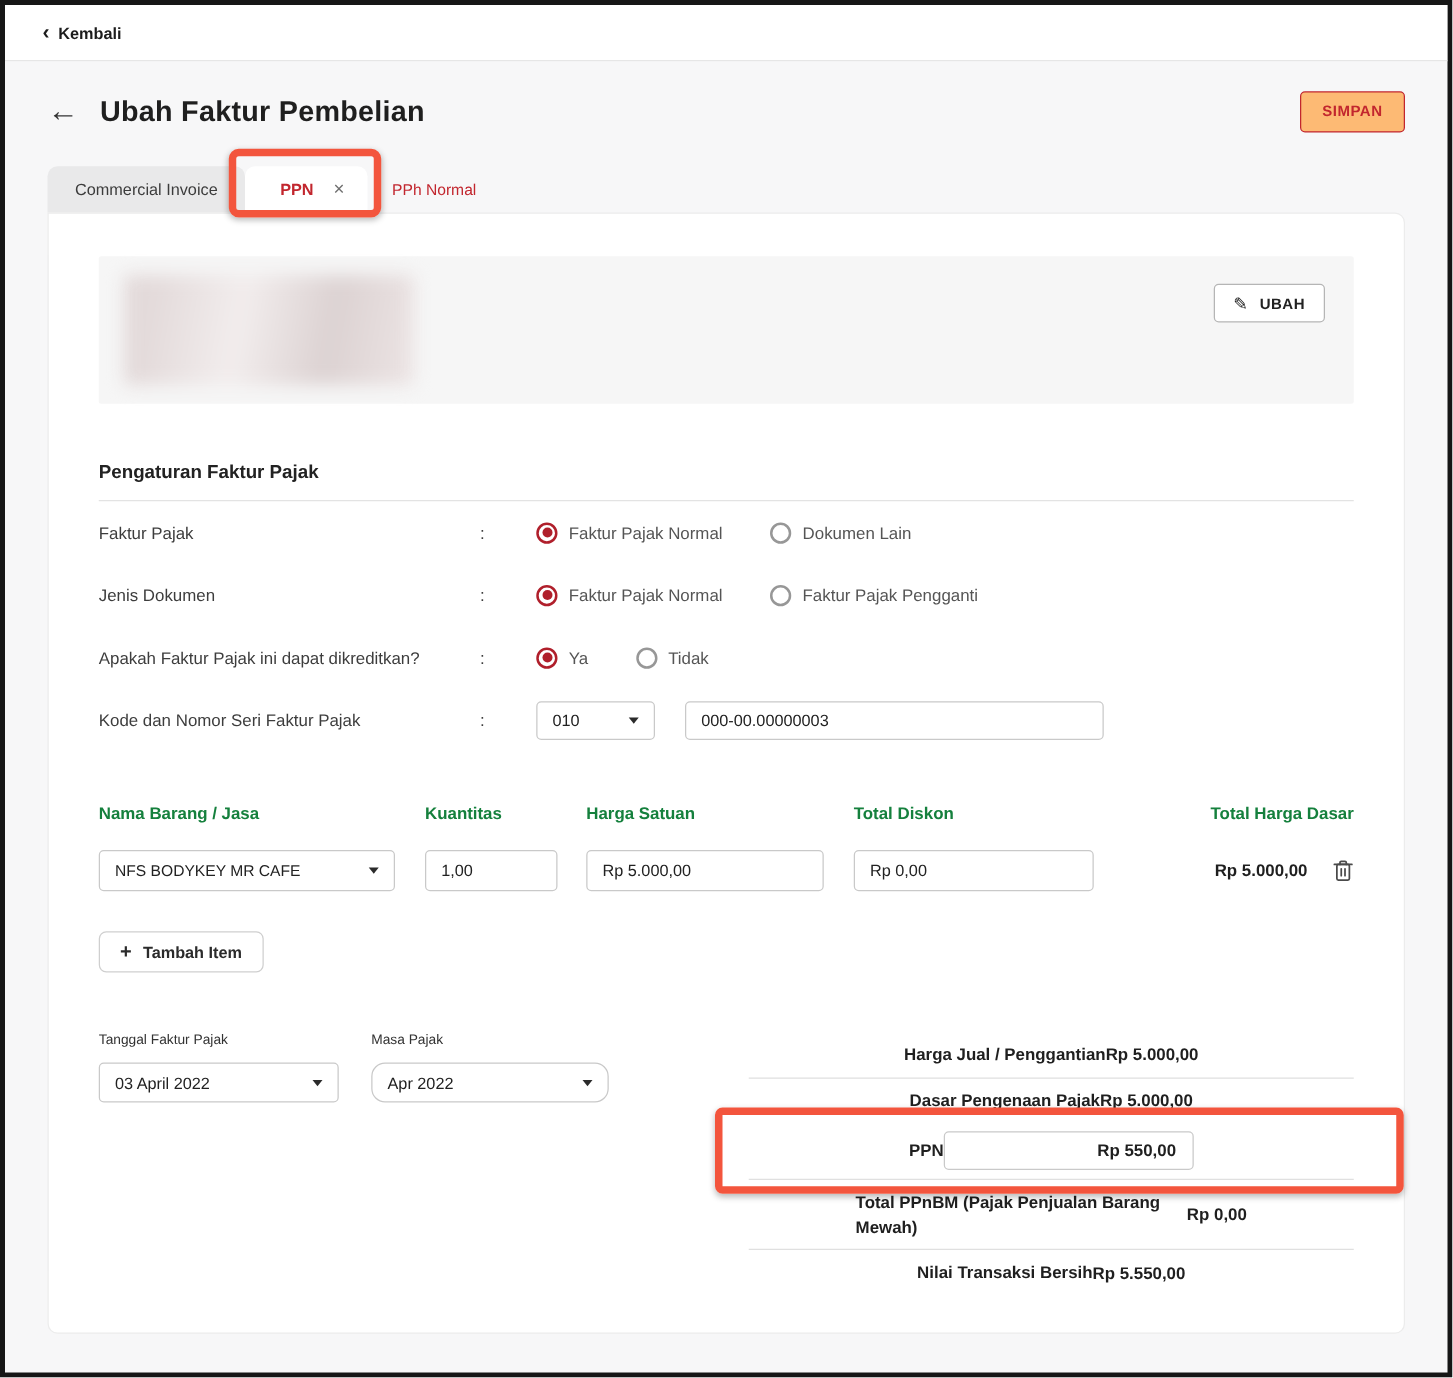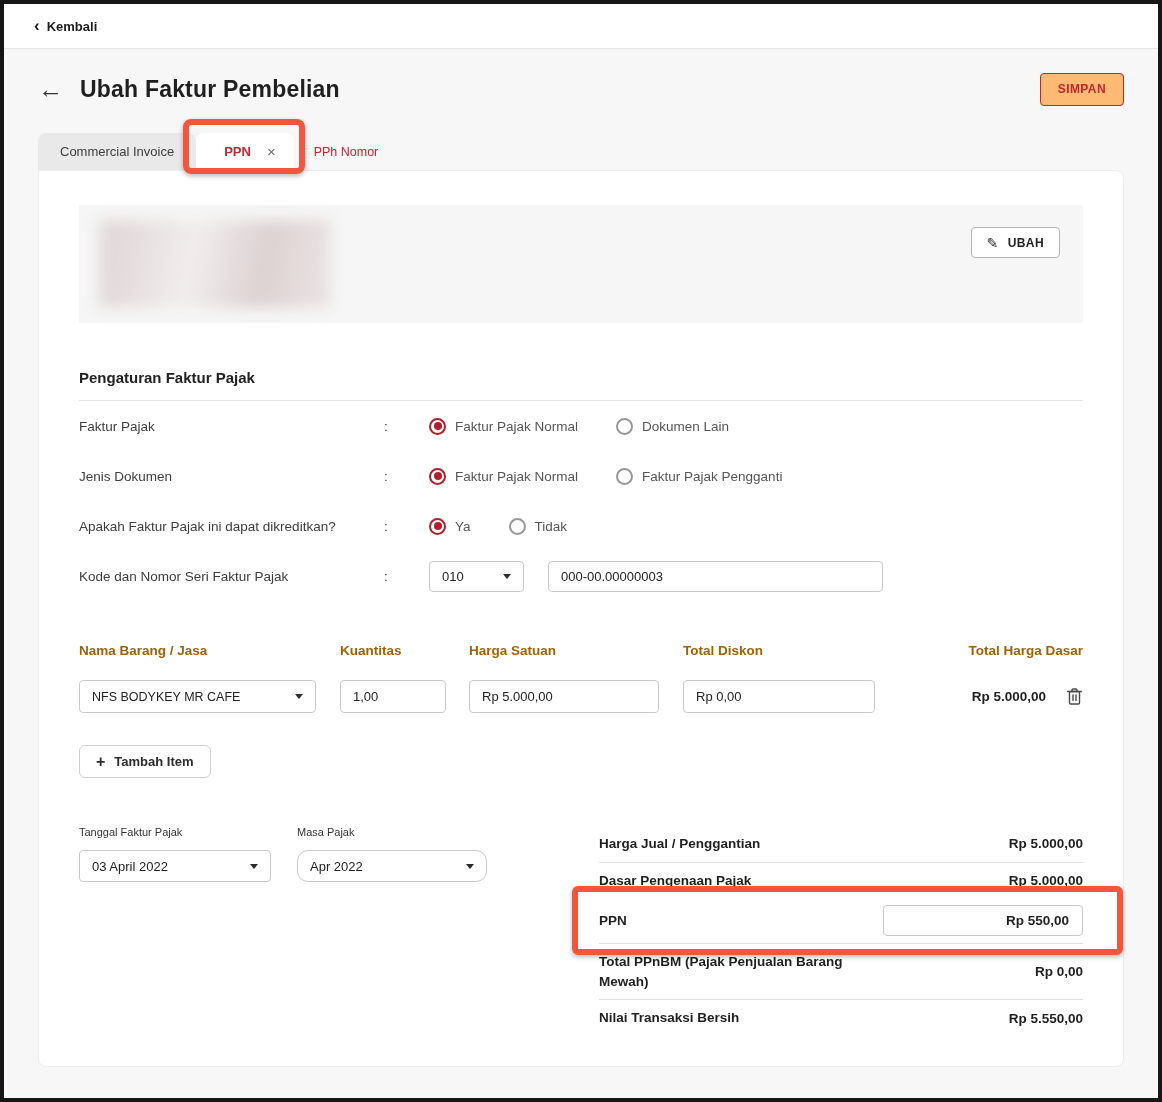--- a/index.html
+++ b/index.html
@@ -78,21 +78,21 @@
   .radio { display: flex; align-items: center; gap: 9px; font-size: 13.5px; color: #555; cursor: pointer; }
   .rb { width: 17px; height: 17px; border-radius: 50%; border: 2px solid #979797; position: relative; flex: none; }
   .rb.selected { border-color: #b01f2b; }
   .rb.selected::after { content: ''; position: absolute; inset: 2.5px; border-radius: 50%; background: #b01f2b; }
   .kode-controls { display: flex; gap: 24px; align-items: center; }
   .kode-select { width: 95px; height: 31px; }
   .text-input { height: 31px; border: 1px solid #c9c9c9; border-radius: 4px; font-family: inherit; font-size: 13px; color: #222; padding: 0 12px; }
   .nomor-input { width: 335px; }
   
   .items { margin-top: 42px; }
-  .items-header { display: flex; font-size: 13.5px; font-weight: bold; color: #a16207; }
+  .items-header { display: flex; font-size: 13.5px; font-weight: bold; color: #15803d; }
   .c1 { width: 237px; margin-right: 24px; }
   .c2 { width: 106px; margin-right: 23px; }
   .c3 { width: 190px; margin-right: 24px; }
   .c4 { width: 192px; margin-right: 24px; }
   .c5 { flex: 1; text-align: right; }
   .items-row { display: flex; align-items: center; margin-top: 22px; }
   .item-select { width: 237px; height: 33px; font-size: 12.5px; }
   .qty-input { width: 106px; height: 33px; }
   .harga-input { width: 190px; height: 33px; }
   .diskon-input { width: 192px; height: 33px; }
@@ -103,21 +103,21 @@
     font-family: inherit; font-size: 13px; font-weight: bold; color: #2b2b2b; display: inline-flex; align-items: center; gap: 9px; cursor: pointer; }
   .plus { font-size: 16px; font-weight: bold; line-height: 1; }
   
   .bottom { display: flex; margin-top: 48px; align-items: flex-start; }
   .bottom-left { width: 520px; display: flex; gap: 26px; }
   .date-group { display: flex; flex-direction: column; }
   .date-label { font-size: 11px; color: #333; margin-bottom: 12px; }
   .tanggal-select { width: 192px; height: 32px; }
   .masa-select { width: 190px; height: 32px; border-radius: 11px; }
   .summary { flex: 1; }
-  .sum-row { display: flex; align-items: center; justify-content: space-between; padding: 8px 0; }
+  .sum-row { display: flex; align-items: center; justify-content: center; padding: 8px 0; }
   .sum-label { font-size: 13.5px; font-weight: bold; color: #1f1f1f; max-width: 265px; line-height: 1.45; }
   .sum-value { font-size: 13.5px; font-weight: bold; color: #1f1f1f; }
   .sum-div { border-bottom: 1px solid #e0e0e0; }
   .sum-row-ppn { position: relative; padding: 7px 0; }
   .ppn-label { font-weight: 600; }
   .ppn-input { width: 200px; height: 31px; border: 1px solid #c9c9c9; border-radius: 4px;
     font-family: inherit; font-size: 13.5px; font-weight: bold; color: #1f1f1f; text-align: right; padding: 0 13px; }
   .ppn-annotation { left: -27px; right: -40px; top: -12px; bottom: -12px; border-radius: 6px; }
 </style>
 </head>
@@ -145,21 +145,21 @@
     <div class="tabs">
       <div class="tab tab-commercial">
         <span>Commercial Invoice</span>
       </div>
       <div class="tab tab-ppn">
         <span>PPN</span>
         <span class="tab-close">×</span>
         <div class="annotation tab-annotation"></div>
       </div>
       <div class="tab tab-pph">
-        <span>PPh Nomor</span>
+        <span>PPh Normal</span>
       </div>
     </div>
 
     <div class="card">
 
       <div class="seller-row">
         <div class="seller-panel">
           <div class="panel-redact"></div>
           <button class="ubah-btn">
             <span class="pencil">✎</span>

